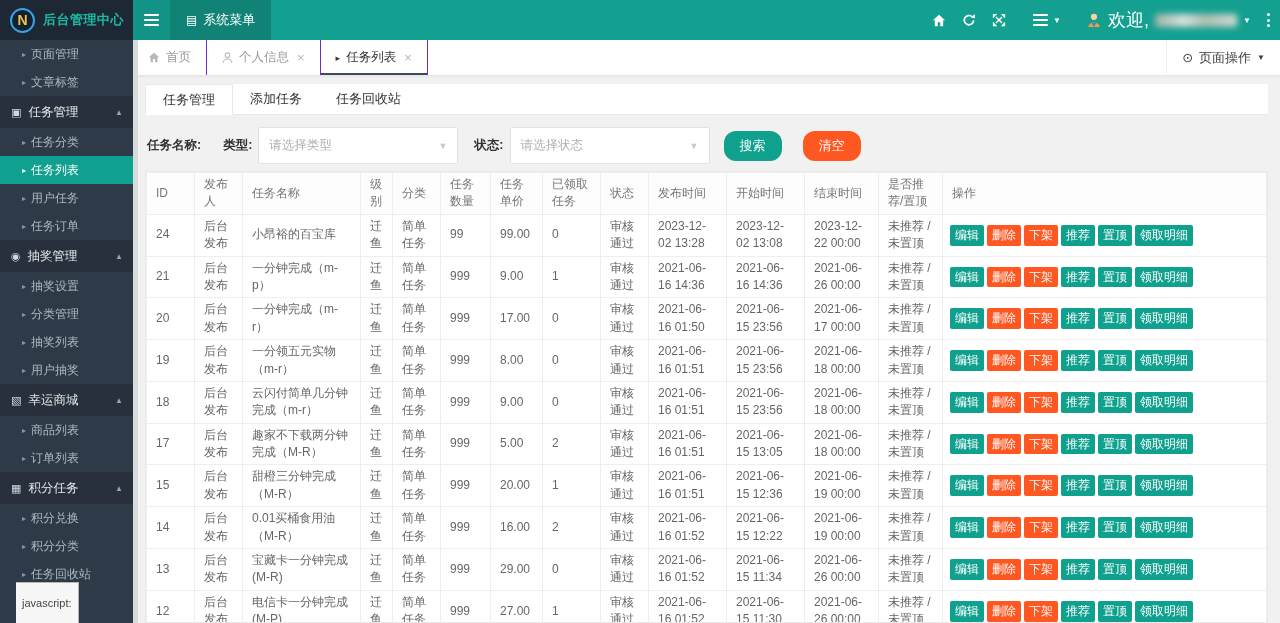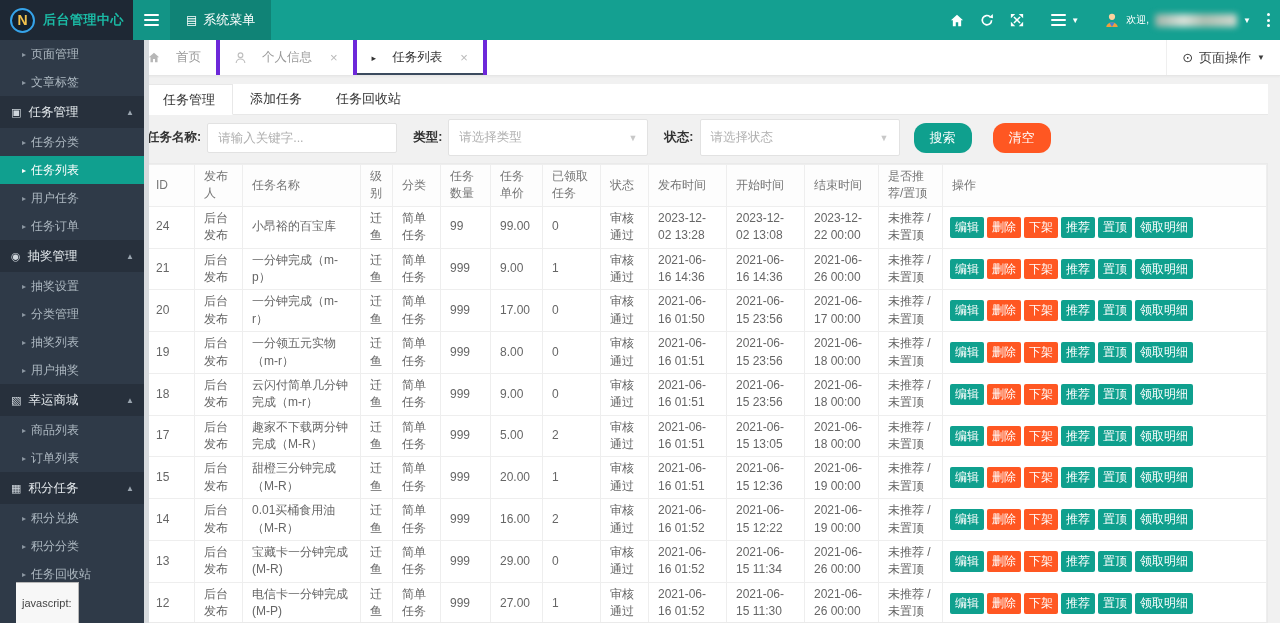--- a/index.html
+++ b/index.html
@@ -15,51 +15,51 @@
   .logo-circle { width:25px; height:25px; border-radius:50%; border:2px solid #36a4ea; background:#13202e; color:#f2c24d; font-weight:bold; font-size:14px; display:flex; align-items:center; justify-content:center; }
   .logo-title { color:#1bbaa5; font-size:13px; font-weight:bold; letter-spacing:.5px; }
   .hamburger { width:37px; display:flex; align-items:center; justify-content:center; background:rgba(0,0,0,.07); cursor:pointer; }
   .menu-tab { background:rgba(0,0,0,.18); color:#fff; padding:0 16px; display:flex; align-items:center; gap:6px; font-size:13px; cursor:pointer; }
   .menu-tab .glyph { font-size:12px; }
   .header-right { margin-left:auto; display:flex; align-items:center; color:#fff; padding-right:10px; }
   .hicon { display:flex; align-items:center; justify-content:center; width:30px; height:40px; cursor:pointer; }
   .hgap { width:12px; }
   .caret { font-size:8px; color:#fff; }
   .welcome-area { display:flex; align-items:center; gap:6px; margin-left:18px; cursor:pointer; }
-  .welcome-label { font-size:10px; }
+  .welcome-label { font-size:18px; }
   .blur-name { width:82px; height:13px; border-radius:2px; background:linear-gradient(90deg,#9fb3a8,#d9e2da 35%,#aebfb2 60%,#cfd9cf); filter:blur(3px); }
   .dots-v { display:flex; flex-direction:column; gap:2.5px; margin-left:16px; cursor:pointer; }
   .dots-v i { width:3px; height:3px; border-radius:50%; background:#fff; }
   
-  .sidebar { position:absolute; top:40px; left:0; bottom:0; width:149px; background:#2f3a48; overflow:hidden; z-index:20; }
+  .sidebar { position:absolute; top:40px; left:0; bottom:0; width:138px; background:#2f3a48; overflow:hidden; z-index:20; }
   .side-scrollbar { position:absolute; top:0; right:0; bottom:0; width:5px; background:#d8dbde; }
   .side-item { height:28px; line-height:28px; color:#aeb9c2; font-size:12px; padding-left:22px; cursor:pointer; white-space:nowrap; position:relative; }
   .side-item .bullet { font-size:8px; margin-right:5px; color:#8d98a3; vertical-align:1px; }
   .side-item.active { background:#10a08f; color:#fff; }
   .side-item.active .bullet { color:#fff; }
   .side-section { height:32px; background:#27303c; color:#e3e8ec; font-size:12.5px; display:flex; align-items:center; padding:0 11px; gap:7px; cursor:pointer; }
   .side-section .sec-ico { font-size:11px; color:#cfd6dc; }
   .side-section .caret-up { margin-left:auto; font-size:8px; color:#9aa5af; margin-right:4px; }
   
   .tabsbar { position:absolute; top:40px; left:133px; right:0; height:36px; background:#fff; border-bottom:1px solid #e6e6e6; display:flex; align-items:stretch; z-index:10; box-shadow:0 1px 2px rgba(0,0,0,.04); }
-  .bc-tab { display:flex; align-items:center; gap:16px; padding:0 15px; font-size:12.5px; color:#9a9a9a; border-right:4px solid #6d28d9; cursor:pointer; position:relative; }
+  .bc-tab { display:flex; align-items:center; gap:6px; padding:0 15px; font-size:12.5px; color:#9a9a9a; border-right:1px solid #6d28d9; cursor:pointer; position:relative; }
   .bc-tab svg { opacity:.75; }
   .bc-tab .x { color:#b9b9b9; font-size:13px; margin-left:2px; }
   .bc-tab.active { color:#333; }
   .bc-tab.active::after { content:""; position:absolute; left:0; right:0; bottom:0; height:2px; background:#3b4a5e; }
   .bc-tab.active .tri { font-size:9px; color:#333; }
   .page-ops { margin-left:auto; display:flex; align-items:center; gap:6px; padding:0 15px; border-left:1px solid #efefef; font-size:13px; color:#3d3d3d; cursor:pointer; }
   .page-ops .ops-ico { font-size:13px; }
   .page-ops .caret-d { font-size:8px; color:#3d3d3d; }
   
   .main { position:absolute; top:76px; left:133px; right:0; bottom:0; background:#f1f1f1; padding:8px 12px 0 12px; display:flex; flex-direction:column; }
   .card-tabs { background:#fff; border:1px solid #e8e8e8; border-width:0 0 1px 0; display:flex; height:31px; flex:none; }
   .card-tab { padding:0 17px; display:flex; align-items:center; font-size:13px; color:#333; cursor:pointer; }
   .card-tab.active { background:#fff; border:1px solid #e8e8e8; border-bottom:1px solid #fff; margin-bottom:-1px; }
-  .search-row { display:flex; align-items:center; padding:4px 0 7px 2px; flex:none; }
+  .search-row { display:flex; align-items:center; padding:12px 0 7px 2px; flex:none; }
   .search-row label { font-size:12.5px; font-weight:bold; color:#333; margin-right:6px; white-space:nowrap; }
   .search-row .fld-gap { width:16px; }
   .inp { width:190px; height:30px; border:1px solid #e2e2e2; border-radius:2px; background:#fff; padding:0 10px; font-size:12.5px; color:#333; outline:none; font-family:inherit; }
   .inp::placeholder { color:#b0b0b0; }
   .selectbox { width:200px; height:37px; border:1px solid #e2e2e2; border-radius:2px; background:#fff; display:flex; align-items:center; justify-content:space-between; padding:0 10px; font-size:12.5px; color:#b0b0b0; cursor:pointer; }
   .selectbox .caret-d { color:#c8c8c8; font-size:9px; }
   .btn { height:30px; padding:0 16px; border:none; border-radius:12px; color:#fff; font-size:13px; cursor:pointer; font-family:Liberation Serif, serif; }
   .btn.search { background:#0fa08e; margin-left:14px; }
   .btn.clear { background:#ff5722; margin-left:21px; }
   
@@ -222,21 +222,20 @@
 <div class="main">
 
   <div class="card-tabs">
     <div class="card-tab active">任务管理</div>
     <div class="card-tab">添加任务</div>
     <div class="card-tab">任务回收站</div>
   </div>
 
   <div class="search-row">
     <label>任务名称:</label>
-    <input class="inp" type="text" placeholder="请输入关键字..." style="">
     <span class="fld-gap"></span>
     <label>类型:</label>
     <div class="selectbox">
       <span>请选择类型</span>
       <span class="caret-d">▼</span>
     </div>
     <span class="fld-gap"></span>
     <label>状态:</label>
     <div class="selectbox">
       <span>请选择状态</span>

